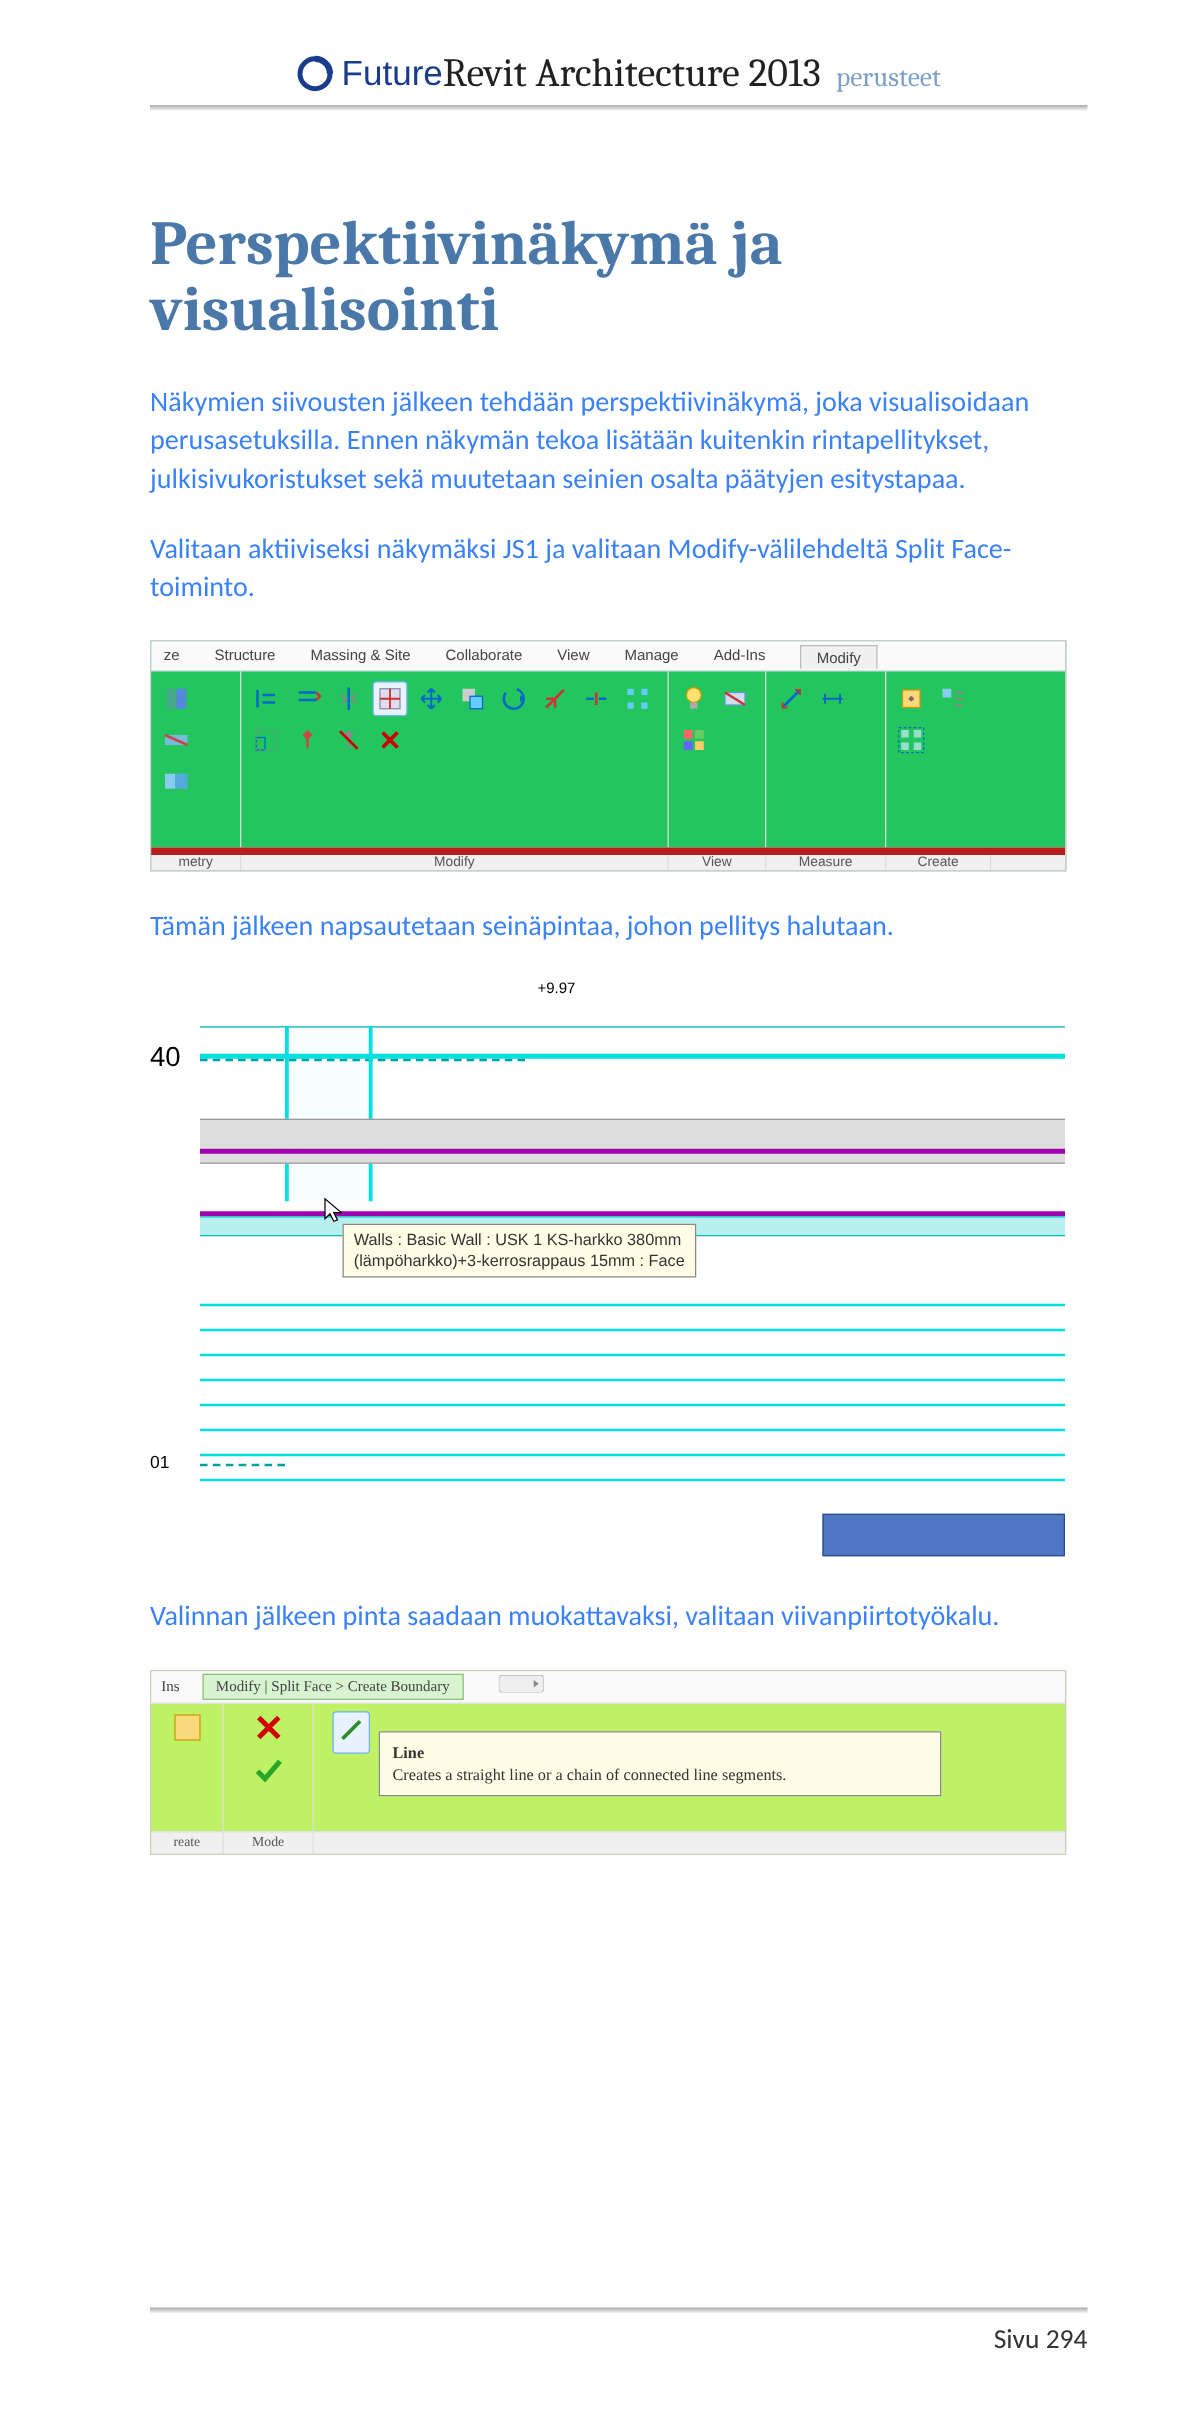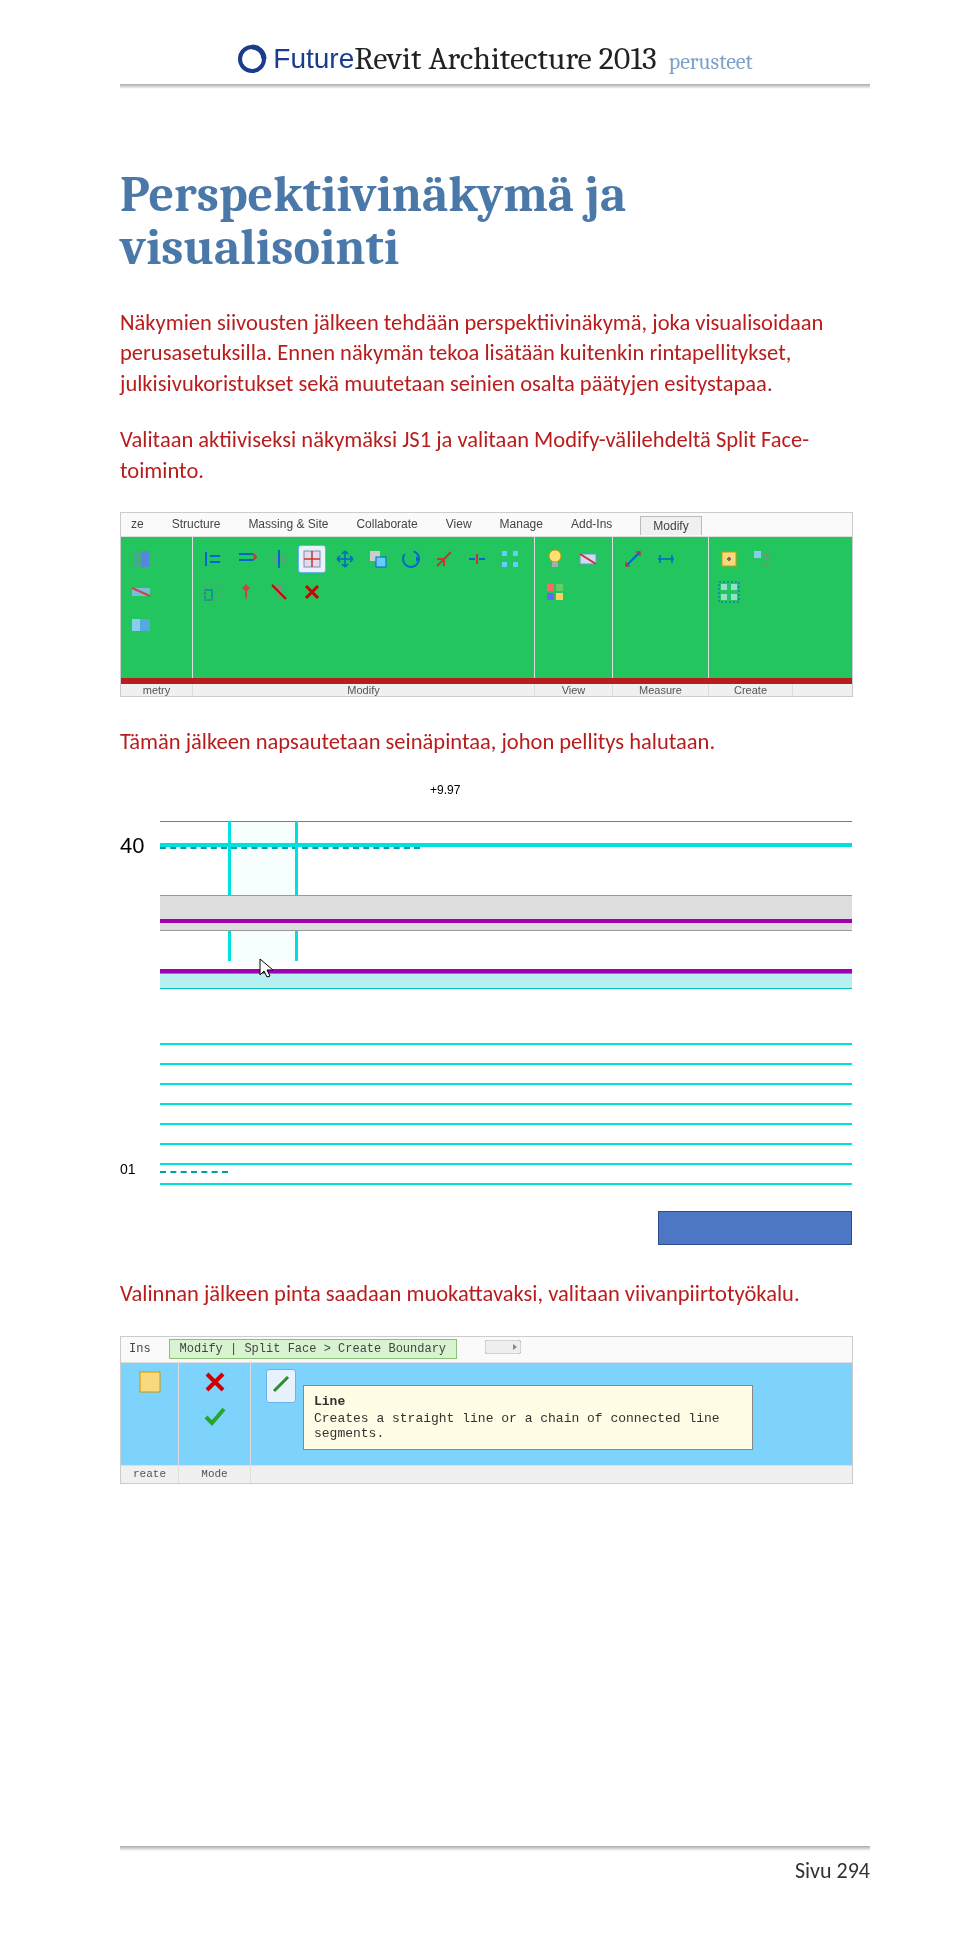--- a/index.html
+++ b/index.html
@@ -50,21 +50,21 @@
   .h1 {
     font-size: 50px;
     color: #4a78a8;
     line-height: 1.05;
     margin: 80px 0 34px 0;
     font-weight: bold;
   }
   .body-text {
     font-family: Calibri, Arial, sans-serif;
     font-size: 22.5px;
-    color: #b91c1c;
+    color: #3b82f6;
     line-height: 1.35;
     margin-bottom: 26px;
   }
 
   
   .ribbon1 {
     width: 733px;
     height: 185px;
     border: 1px solid #ccc;
     background: #22c55e;
@@ -108,22 +108,22 @@
   .sv-cyan-fill { position:absolute; top:190px; left:40px; width:692px; height:16px; background:#b8f0f0; border-top:1px solid #00c0c0; border-bottom:1px solid #00c0c0;}
   .sv-cursor { position:absolute; top:174px; left:138px; color:#000;}
   .sv-tooltip { position:absolute; top:196px; left:154px; background:#fffde5; border:1px solid #888; padding:4px 8px; font-size:13px; line-height:1.25; color:#333; white-space:nowrap;}
   .sv-lowlines div { position:absolute; left:40px; width:692px; border-top:2px solid #00e0e0;}
   .sv-blue-rect { position:absolute; top:428px; left:538px; width:194px; height:34px; background:#4d77c4; border:1px solid #2a4c8c;}
   .sv-dashed { position:absolute; top:64px; left:40px; width:260px; height:0; border-top:2px dashed #00a0a0;}
   .sv-dashed2 { position:absolute; top:388px; left:40px; width:68px; height:0; border-top:2px dashed #00a0a0;}
 
   
   .ribbon2 {
-    width: 733px; height: 148px; border:1px solid #ccc; background:#7dd3fc;
-    position:relative; margin:8px 0 30px 0; font-family:Liberation Mono, monospace; font-size:12px; color:#444;
+    width: 733px; height: 148px; border:1px solid #ccc; background:#bef264;
+    position:relative; margin:8px 0 30px 0; font-family:Liberation Serif, serif; font-size:12px; color:#444;
   }
   .r2-tabs { position:absolute; top:0; left:0; right:0; height:26px; background:#fafafa; border-bottom:1px solid #ddd; display:flex; align-items:center; padding:0 8px; gap:18px;}
   .r2-tab-ctx { background:#d8f3d0; padding:2px 10px; border:1px solid #8ac07a;}
   .r2-body { position:absolute; top:26px; left:0; right:0; bottom:18px; display:flex;}
   .r2-panel { border-right:1px solid #ddd; padding:6px 8px; display:flex; flex-direction:column; gap:4px; align-items:center;}
   .r2-labels { position:absolute; bottom:0; left:0; right:0; height:18px; display:flex; background:#f0f0f0; border-top:1px solid #ddd; font-size:11px; color:#555;}
   .r2-lab { border-right:1px solid #ddd; display:flex; align-items:center; justify-content:center;}
   .r2-tooltip { position:absolute; top:48px; left:182px; width:450px; background:#fffde5; border:1px solid #888; padding:8px 10px; font-size:13px; color:#333;}
   .r2-tooltip .tt-title { font-weight:bold; margin-bottom:2px;}
 
@@ -350,20 +350,24 @@
   <div class="sv-dashed"></div>
   <div class="sv-wall-vert"></div>
   <div class="sv-gray-band"></div>
   <div class="sv-magenta"></div>
   <div class="sv-cyan-fill"></div>
   <div class="sv-cursor">
     <svg width="18" height="22">
         <path d="M2 2l0 16 4-4 3 6 3-1-3-6 6 0z" fill="#fff" stroke="#000" stroke-width="1"></path>
       </svg>
   </div>
+  <div class="sv-tooltip">
+    <div>Walls : Basic Wall : USK 1 KS-harkko 380mm</div>
+    <div>(lämpöharkko)+3-kerrosrappaus 15mm : Face</div>
+  </div>
   <div class="sv-lowlines">
     <div style="top:260px"></div>
       <div style="top:280px"></div>
       <div style="top:300px"></div>
     <div style="top:320px"></div>
       <div style="top:340px"></div>
       <div style="top:360px"></div>
     <div style="top:380px"></div>
       <div style="top:400px"></div>
   </div>

